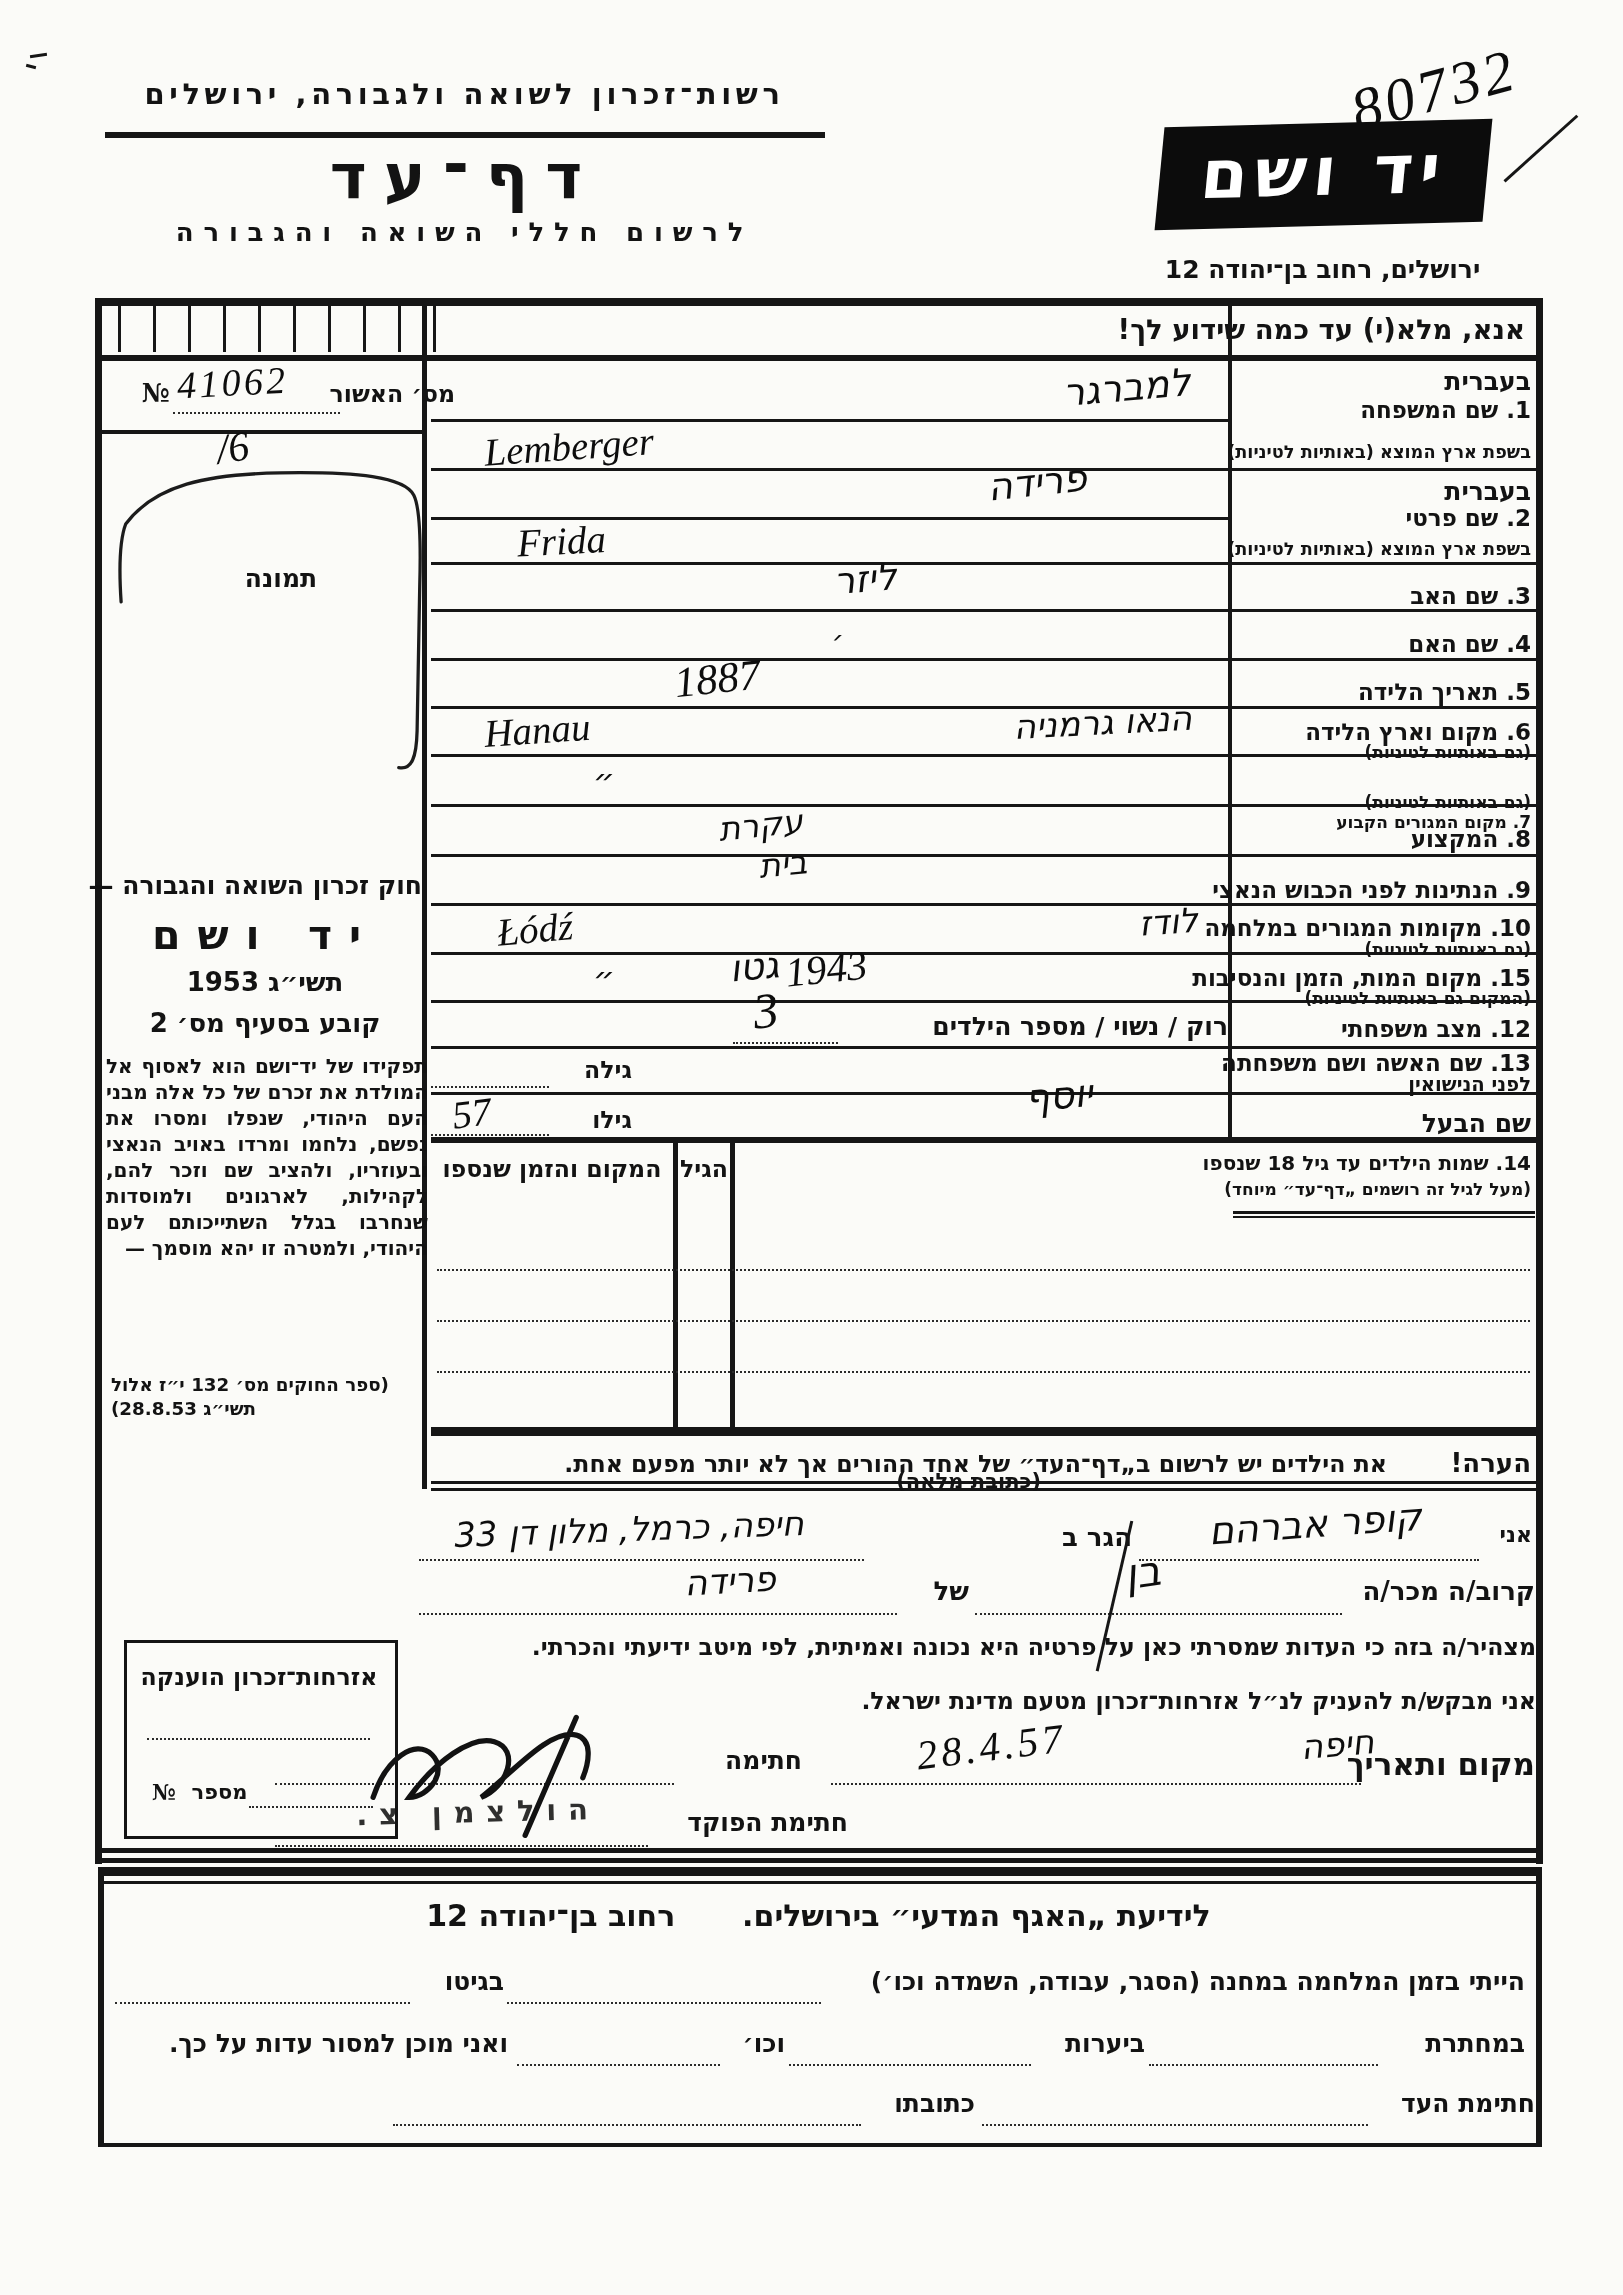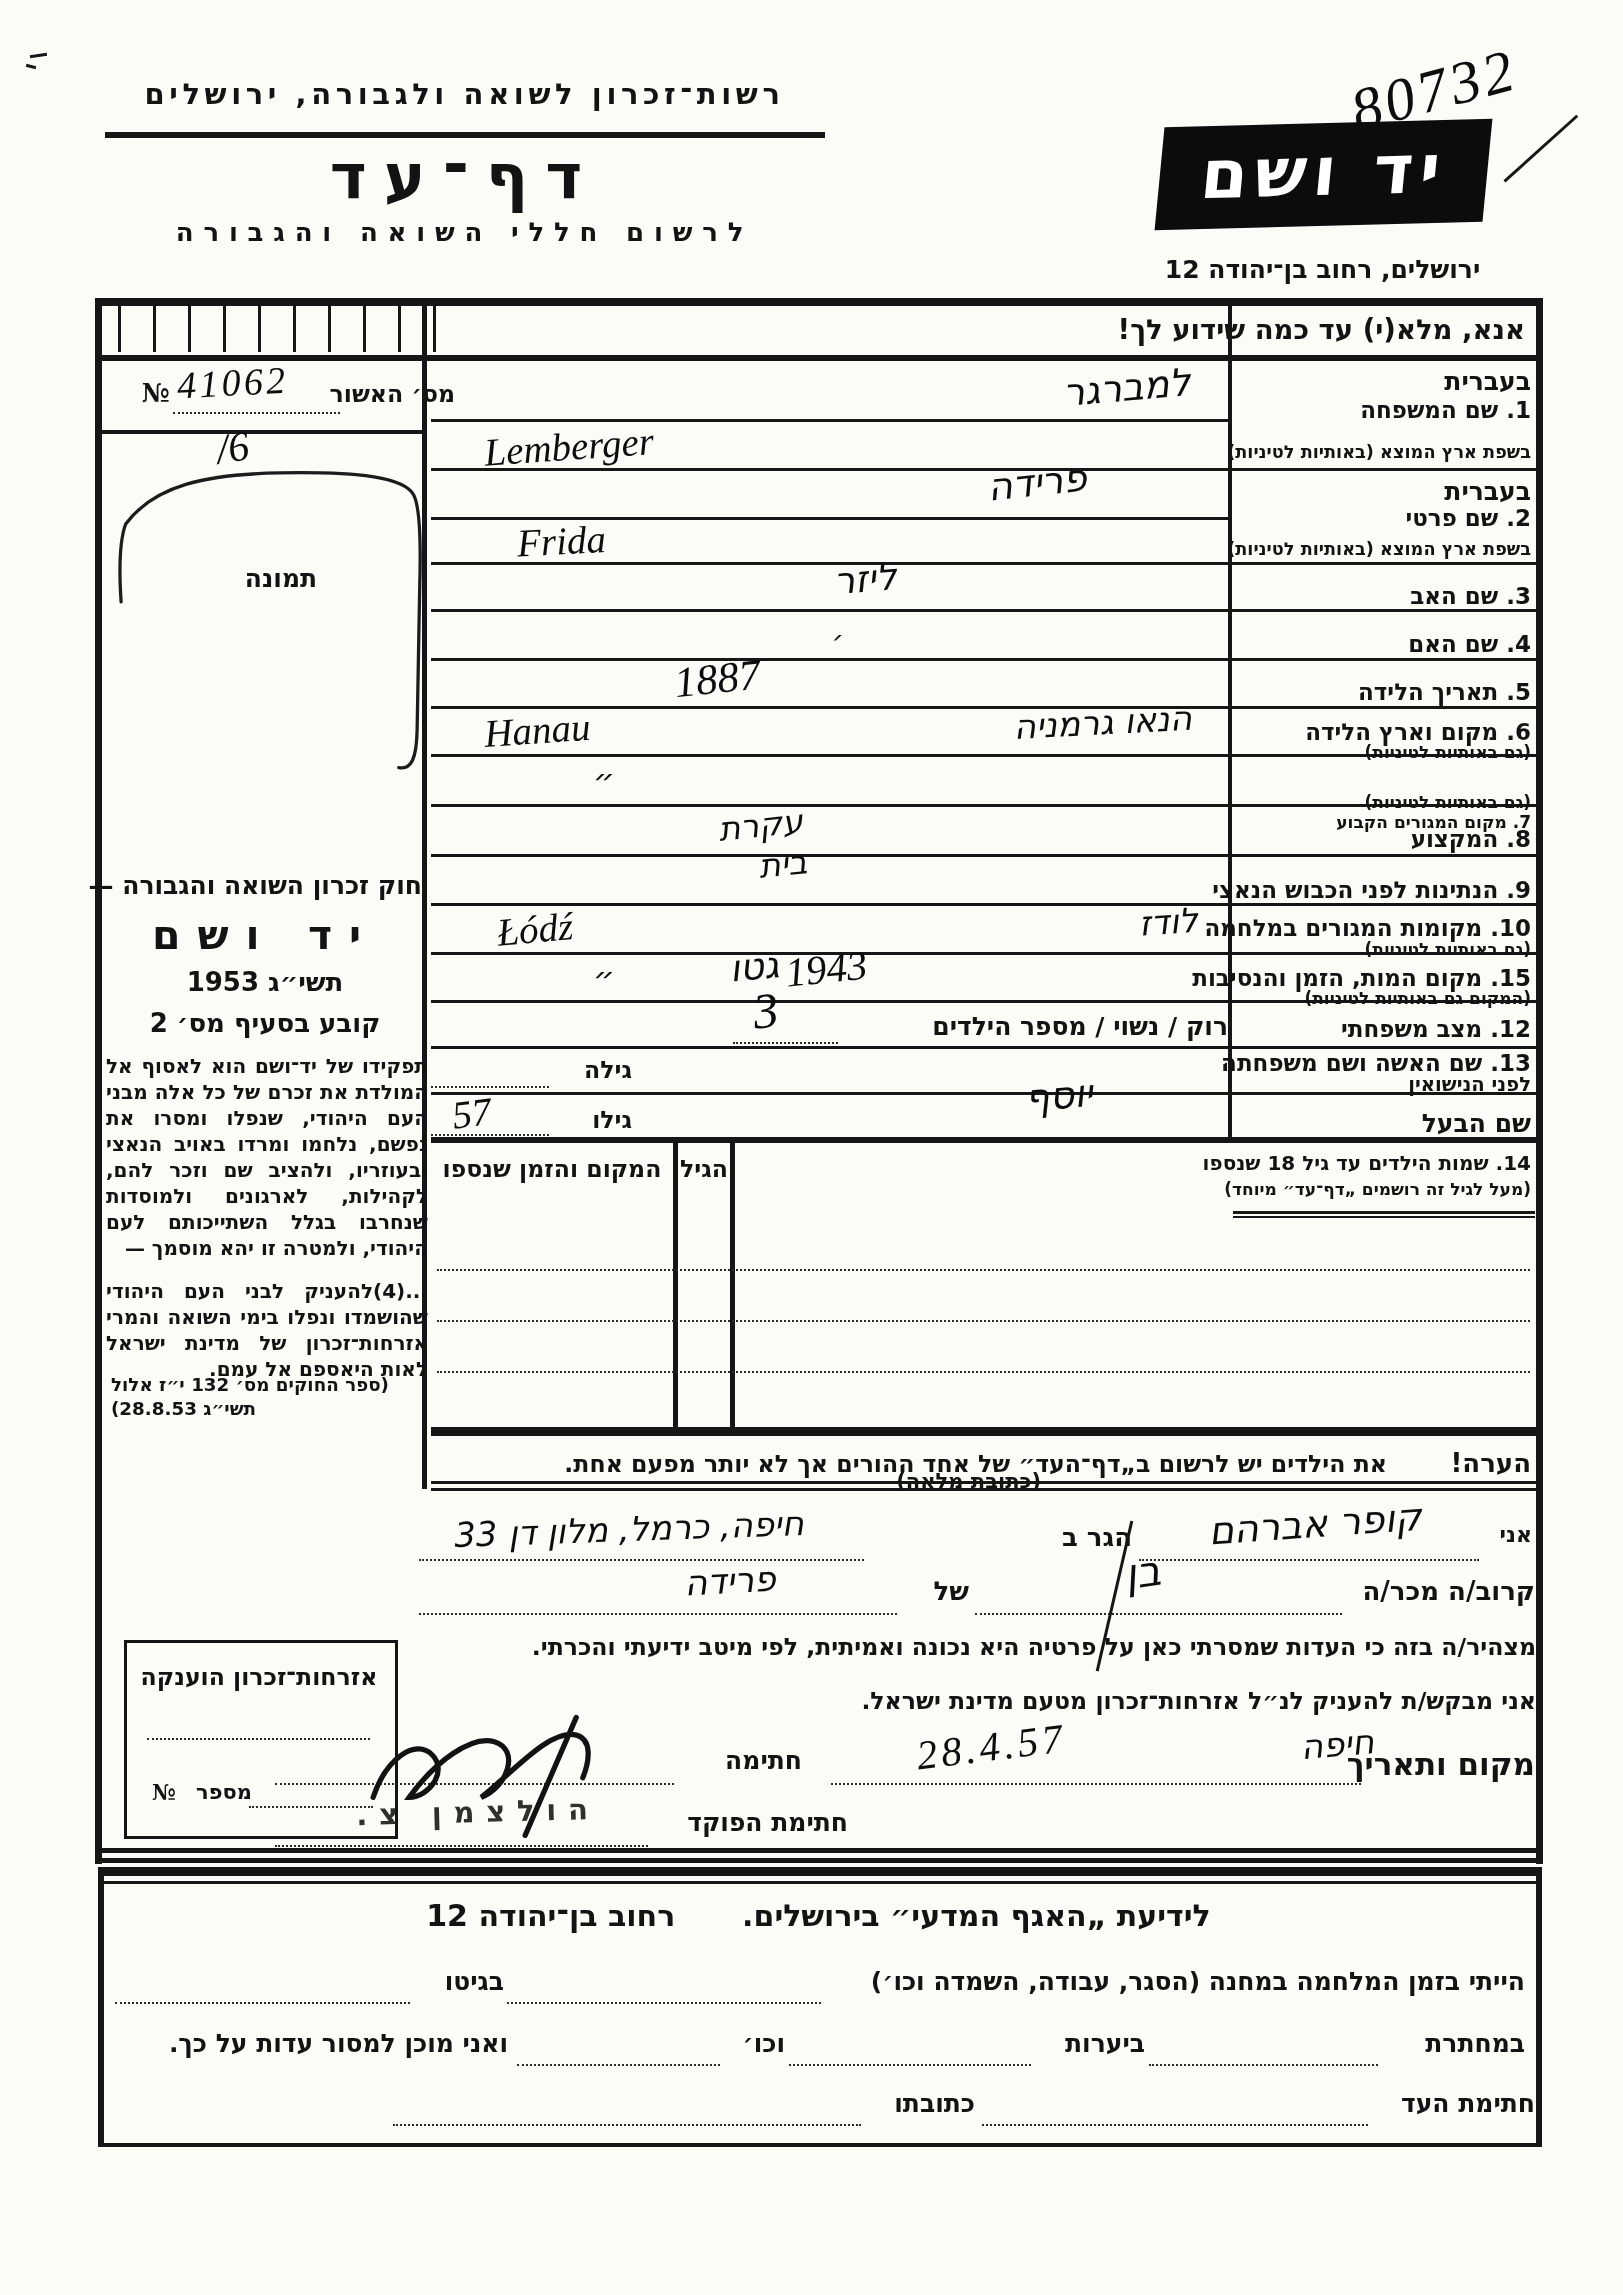--- a/index.html
+++ b/index.html
@@ -178,28 +178,27 @@
   </svg>
   <div class="abs" style="left:308px;top:1795px;width:340px;font-weight:bold;font-size:29px;letter-spacing:11.8px;text-align:center;transform:rotate(-1.5deg);opacity:.88">הולצמן צ.</div>
   <div class="abs lbl" style="left:658px;top:1808px;width:190px;font-size:25px">חתימת הפוקד</div>
   <div class="abs dot" style="left:275px;top:1821px;width:373px;height:23.6px"></div>
 
   <div class="abs lbl" style="left:108px;top:871px;width:314px;font-size:25px">חוק זכרון השואה והגבורה —</div>
   <div class="abs ctr" style="left:108px;top:911px;width:314px;font-size:41px;letter-spacing:17px">יד ושם</div>
   <div class="abs ctr" style="left:108px;top:967px;width:314px;font-size:26px">תשי״ג 1953</div>
   <div class="abs ctr" style="left:108px;top:1008px;width:314px;font-size:26px">קובע בסעיף מס׳ 2</div>
   <div class="abs" style="left:106px;top:1053px;width:322px;font-size:20px;font-weight:bold;line-height:1.3;text-align:justify">תפקידו של יד־ושם הוא לאסוף אל המולדת את זכרם של כל אלה מבני העם היהודי, שנפלו ומסרו את נפשם, נלחמו ומרדו באויב הנאצי ובעוזריו, ולהציב שם וזכר להם, לקהילות, לארגונים ולמוסדות שנחרבו בגלל השתייכותם לעם היהודי, ולמטרה זו יהא מוסמך —</div>
-  <div class="abs" style="left:106px;top:1278px;width:322px;font-size:20px;font-weight:bold;line-height:1.3;text-align:justify">...(4)להעניק לבני העם היהודי שהושמדו ונפלו בימי השואה והמרי אזרחות־זכרון של מדינת ישראל לאות היאספם אל עמם.</div>
   <div class="abs" style="left:111px;top:1373px;width:288px;font-size:18.3px;font-weight:bold;line-height:1.3;text-align:left">(ספר החוקים מס׳ 132 י״ז אלול תשי״ג 28.8.53)</div>
 
   <div class="abs" style="left:124px;top:1640px;width:268px;height:193px;border:3.9px solid #141414"></div>
   <div class="abs ctr" style="left:128px;top:1663px;width:262px;font-size:23.6px">אזרחות־זכרון הוענקה</div>
   <div class="abs dot" style="left:147px;top:1714px;width:223px;height:23.6px"></div>
   <div class="abs" style="left:143px;top:1779px;width:33px;font-weight:bold;font-size:22px;font-family:'DejaVu Serif',serif">№</div>
-  <div class="abs lbl" style="left:196px;top:1780px;width:65px;font-size:21px;text-align:left">מספר</div>
+  <div class="abs lbl" style="left:187px;top:1780px;width:65px;font-size:21px;text-align:center">מספר</div>
   <div class="abs dot" style="left:249px;top:1782px;width:124px;height:23.6px"></div>
 
   <div class="abs rule" style="left:98px;top:1867px;width:1443px;height:9.2px"></div>
   <div class="abs rule" style="left:98px;top:1881px;width:1443px;height:3.3px"></div>
   <div class="abs rule" style="left:98px;top:1867px;width:5.9px;height:280px"></div>
   <div class="abs rule" style="left:1536px;top:1867px;width:5.9px;height:280px"></div>
   <div class="abs rule" style="left:98px;top:2143px;width:1443px;height:3.9px"></div>
 
   <div class="abs ctr" style="left:262px;top:1898px;width:1113px;font-size:30px">
     <span>לידיעת „האגף המדעי״ בירושלים.</span>

